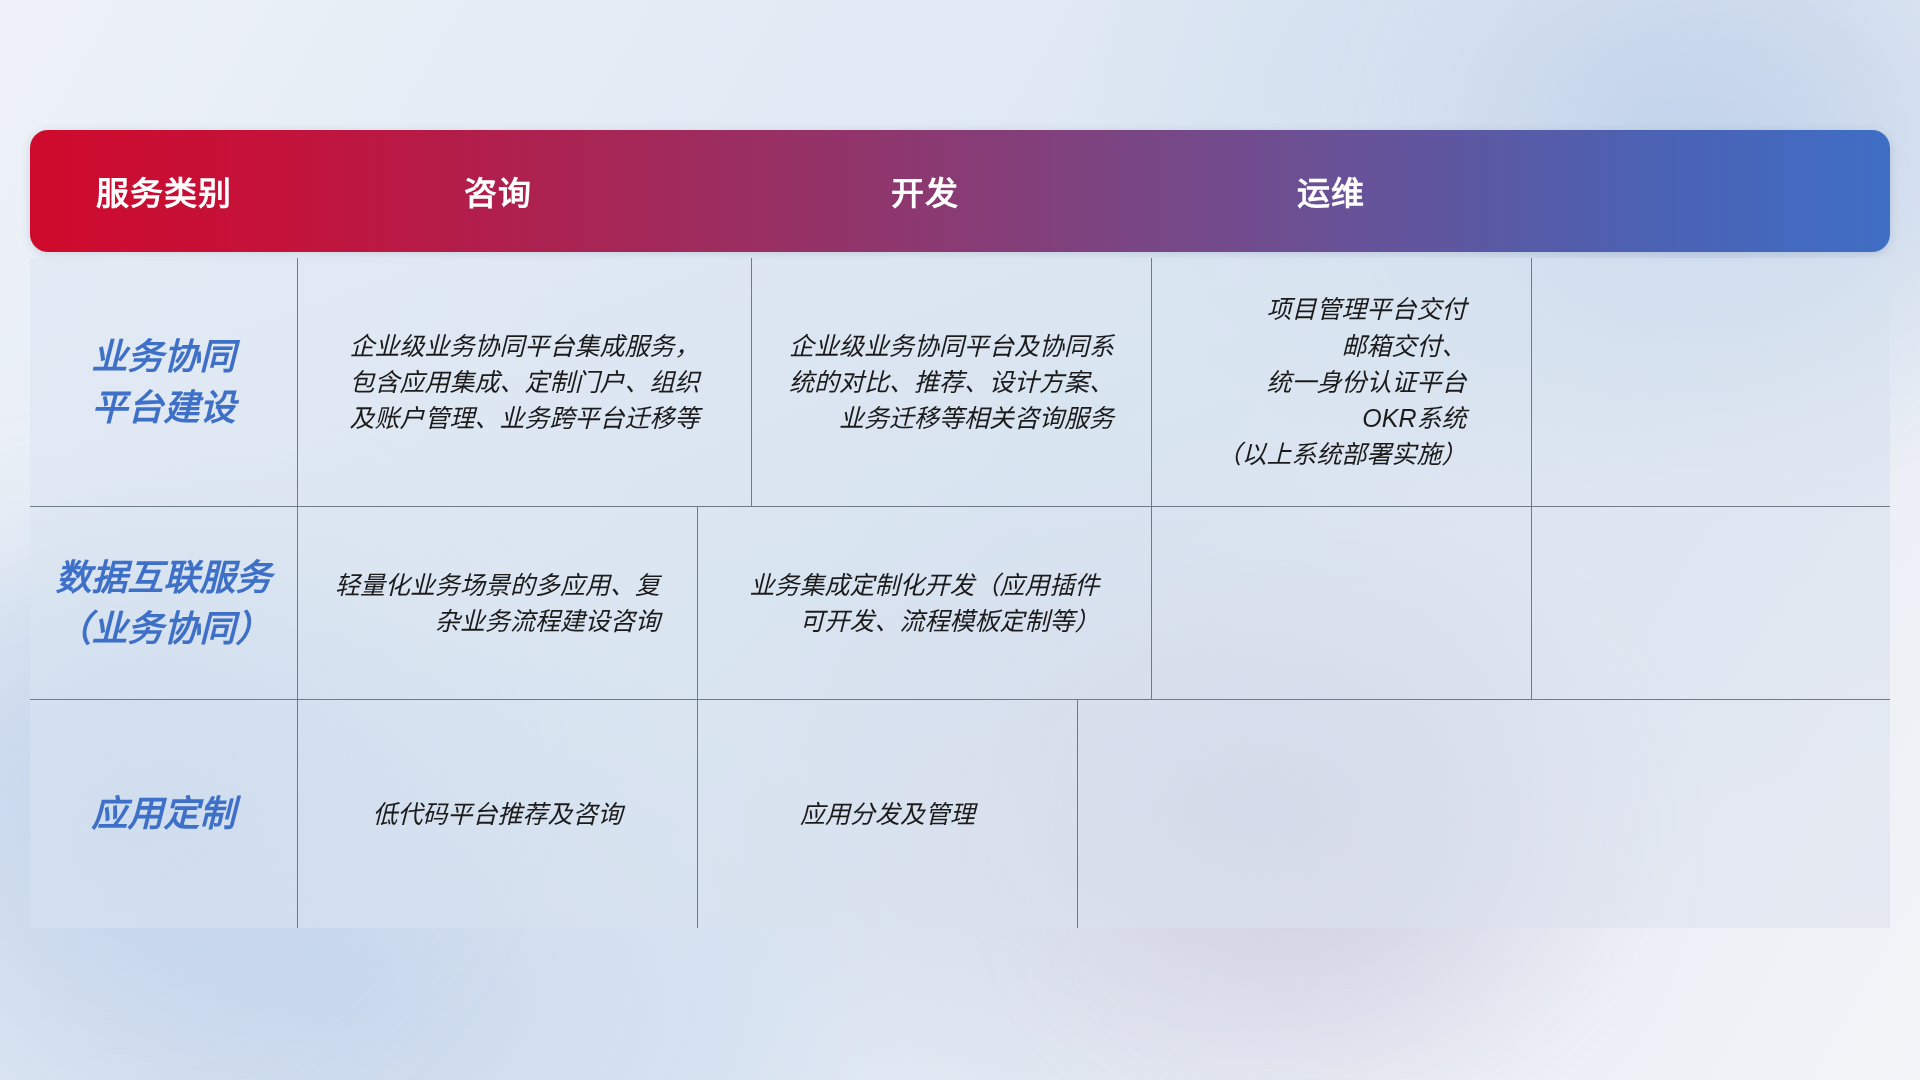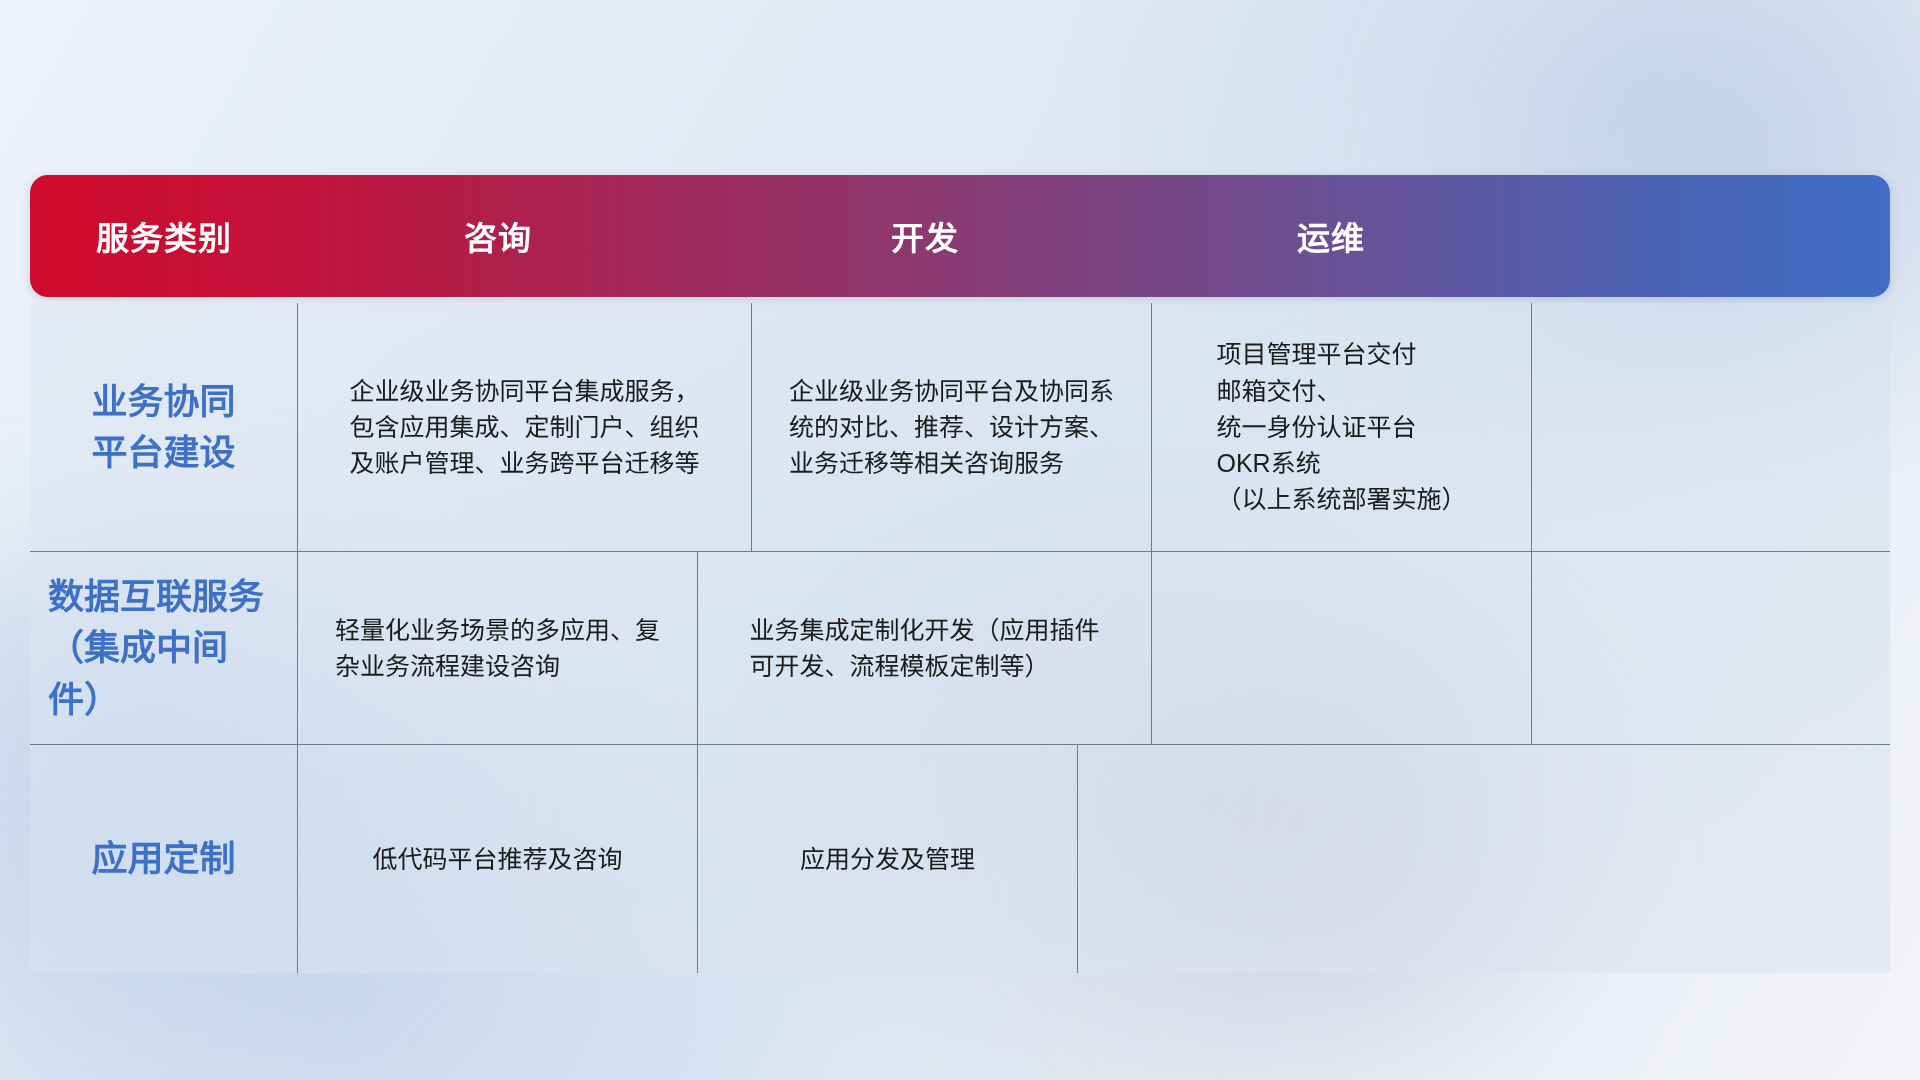--- a/index.html
+++ b/index.html
@@ -57,21 +57,20 @@
   }
 
   
   .table-header {
     display: flex;
     height: 122px;
     border-radius: 18px;
     background: linear-gradient(90deg, #cf0a2c 0%, #c4123a 13%, #a52757 32%, #8a3a72 49%, #6b5094 69%, #4a62b4 88%, #3f6ec5 100%);
     box-shadow: 0 2px 10px rgba(40,60,100,0.16);
     overflow: hidden;
-    margin-top: 45px;
   }
   .th {
     display: flex;
     align-items: center;
     justify-content: center;
     color: #ffffff;
     font-size: 33px;
     font-weight: bold;
     letter-spacing: 1px;
   }
@@ -90,26 +89,27 @@
     display: flex;
     border-bottom: 1px solid #6f7b88;
   }
   .tr:last-child { border-bottom: none; }
 
   .td {
     box-sizing: border-box;
     display: flex;
     align-items: center;
     justify-content: center;
-    text-align: left;
+    text-align: right;
     padding: 14px 18px;
     color: #1b1b1b;
     font-size: 25px;
     line-height: 1.45;
     border-right: 1px solid #6f7b88;
+    font-style: italic;
   }
   .td.cat {
     color: #3f70c8;
     font-weight: bold;
     font-size: 36px;
     line-height: 1.42;
     border-right: 1px solid #6f7b88;
   }
   .td.last { border-right: none; }
 
@@ -158,21 +158,21 @@
 邮箱交付、
 统一身份认证平台
 OKR系统
 （以上系统部署实施）</span>
         </div>
       </div>
 
       <div class="tr row-1">
         <div class="td cat col-0">
           <span class="cell-text">数据互联服务
-（集成中间件）</span>
+（业务协同）</span>
         </div>
         <div class="td col-1">
           <span class="cell-text">轻量化业务场景的多应用、复
 杂业务流程建设咨询</span>
         </div>
         <div class="td col-2">
           <span class="cell-text">业务集成定制化开发（应用插件
 可开发、流程模板定制等）</span>
         </div>
         <div class="td col-3">

